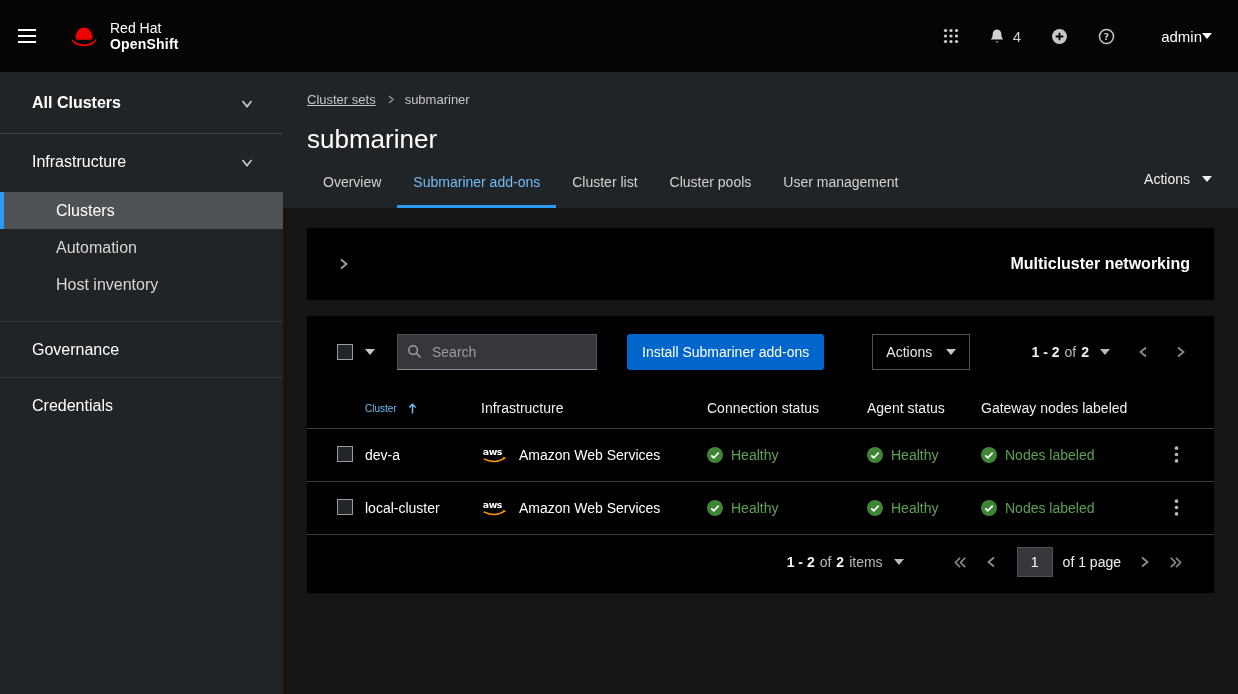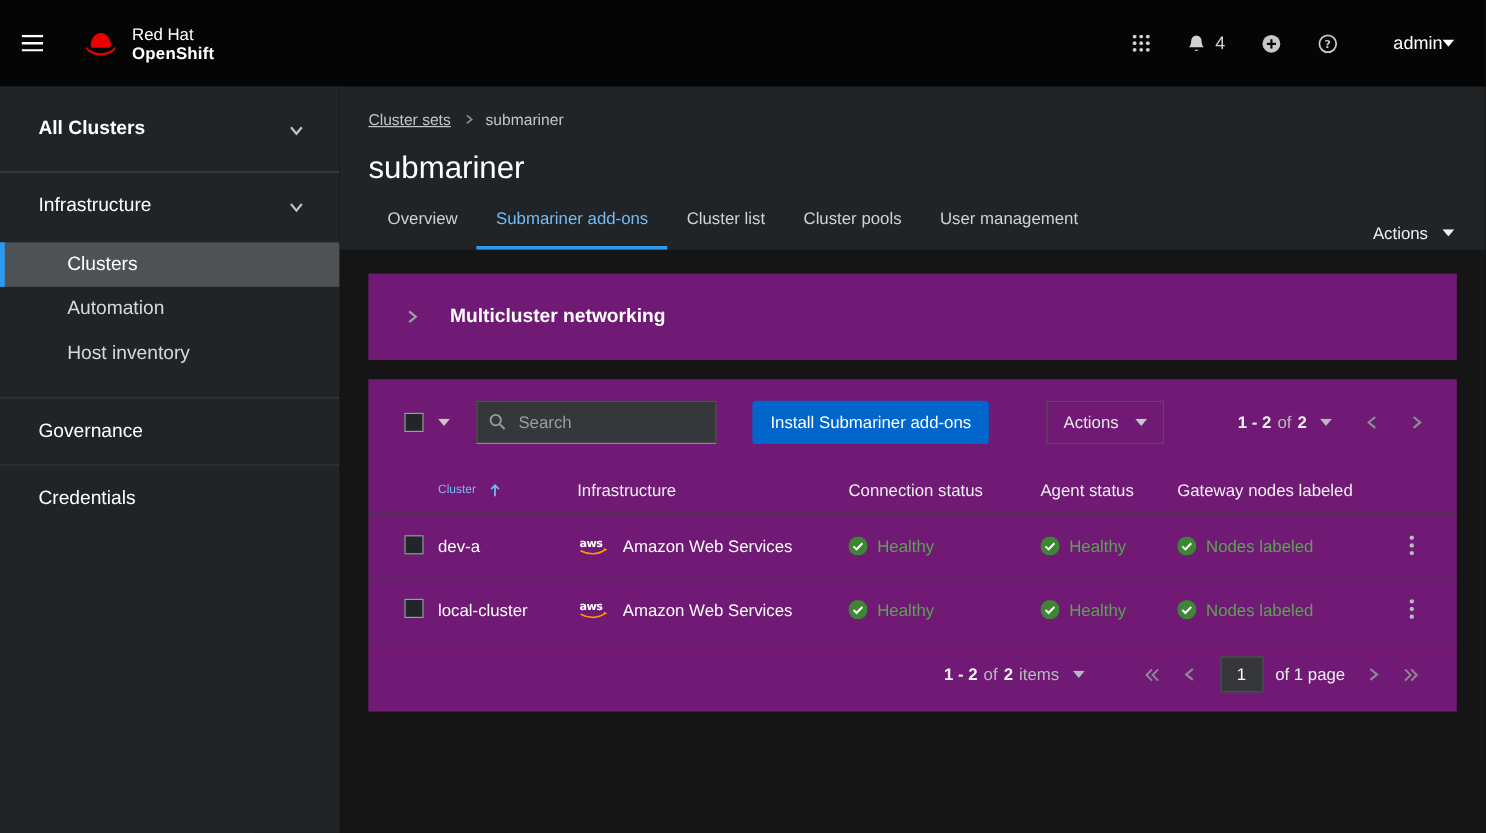--- a/index.html
+++ b/index.html
@@ -14,21 +14,21 @@
   .hamburger-btn { margin-right:32px; color:#fff; }
   .brand { display:flex; align-items:center; gap:10px; }
   .brand-text { line-height:1.15; font-size:14px; color:#fff; }
   .brand-text .l2 { font-weight:700; letter-spacing:.2px; }
   .mast-right { margin-left:auto; display:flex; align-items:center; gap:30px; color:#d2d2d2; }
   .mast-btn { display:flex; align-items:center; gap:8px; color:#d2d2d2; font-size:15px; }
   .user-menu { display:flex; align-items:center; font-size:15px; color:#fff; margin-left:16px; }
 
   
   .sidebar { position:absolute; top:72px; left:0; bottom:0; width:283px; background:#212427; }
-  .perspective { width:100%; height:72px; display:flex; align-items:center; justify-content:space-between; padding:0 30px 0 32px; font-size:16px; font-weight:600; color:#fff; border-bottom:1px solid rgba(255,255,255,.14); }
+  .perspective { width:100%; height:62px; display:flex; align-items:center; justify-content:space-between; padding:0 30px 0 32px; font-size:16px; font-weight:600; color:#fff; border-bottom:1px solid rgba(255,255,255,.14); }
   .nav-item { width:100%; height:56px; display:flex; align-items:center; justify-content:space-between; padding:0 30px 0 32px; font-size:16px; color:#fff; text-align:left; }
   .nav-item.sep { border-top:1px solid rgba(255,255,255,.09); }
   .subnav { padding:2px 0 18px; }
   .subnav-item { width:100%; height:37px; display:flex; align-items:center; padding:0 32px 0 52px; font-size:16px; color:#d8d8d8; border-left:4px solid transparent; text-align:left; }
   .subnav-item.active { background:#4f5255; color:#fff; border-left-color:#2b9af3; }
   .nav-chev { color:#c2c4c6; }
 
   
   .chev { width:12px; height:12px; }
   .chev.down { transform:rotate(90deg); }
@@ -36,28 +36,28 @@
   .caret { width:10px; height:6px; }
 
   
   .main { position:absolute; top:72px; left:283px; right:0; bottom:0; background:#151515; overflow:hidden; }
   .page-header { background:#212427; padding:20px 24px 0; }
   .breadcrumb { display:flex; align-items:center; gap:10px; font-size:13px; }
   .crumb-link { color:#c3c5c7; }
   .crumb-sep { color:#8a8d90; width:9px; height:9px; }
   .crumb-current { color:#c3c5c7; }
   .page-title { margin-top:16px; font-size:26px; line-height:32px; font-weight:400; color:#fff; }
-  .header-bottom { display:flex; justify-content:space-between; align-items:flex-end; margin-top:6px; }
+  .header-bottom { display:flex; justify-content:space-between; align-items:flex-start; margin-top:6px; }
   .tabs { display:flex; }
   .tab { padding:13px 16px 15px; font-size:14px; color:#d2d2d2; border-bottom:3px solid transparent; }
   .tab.active { color:#73bcf7; border-bottom-color:#2b9af3; }
   .header-actions { display:flex; align-items:center; gap:12px; color:#f0f0f0; font-size:14px; margin-top:4px; padding:6px 2px; }
 
   .content { padding:20px 24px; }
-  .card { background:#701a75; }
+  .card { background:#000000;justify-content:space-between; }
   .expand-card { height:72px; display:flex; align-items:center; padding:0 24px 0 30px; gap:26px; }
   .expand-toggle { color:#9fa1a4; }
   .expand-title { font-size:16px; font-weight:700; color:#fff; }
 
   
   .table-card { margin-top:16px; }
   .toolbar { display:flex; align-items:center; padding:18px 16px 18px 30px; }
   .bulk { display:flex; align-items:center; gap:12px; margin-right:22px; color:#c8c8c8; }
   .checkbox { appearance:none; -webkit-appearance:none; width:16px; height:16px; border:1px solid #9a9da0; background:#22252a; cursor:pointer; flex:none; }
   .search-box { position:relative; width:200px; }

